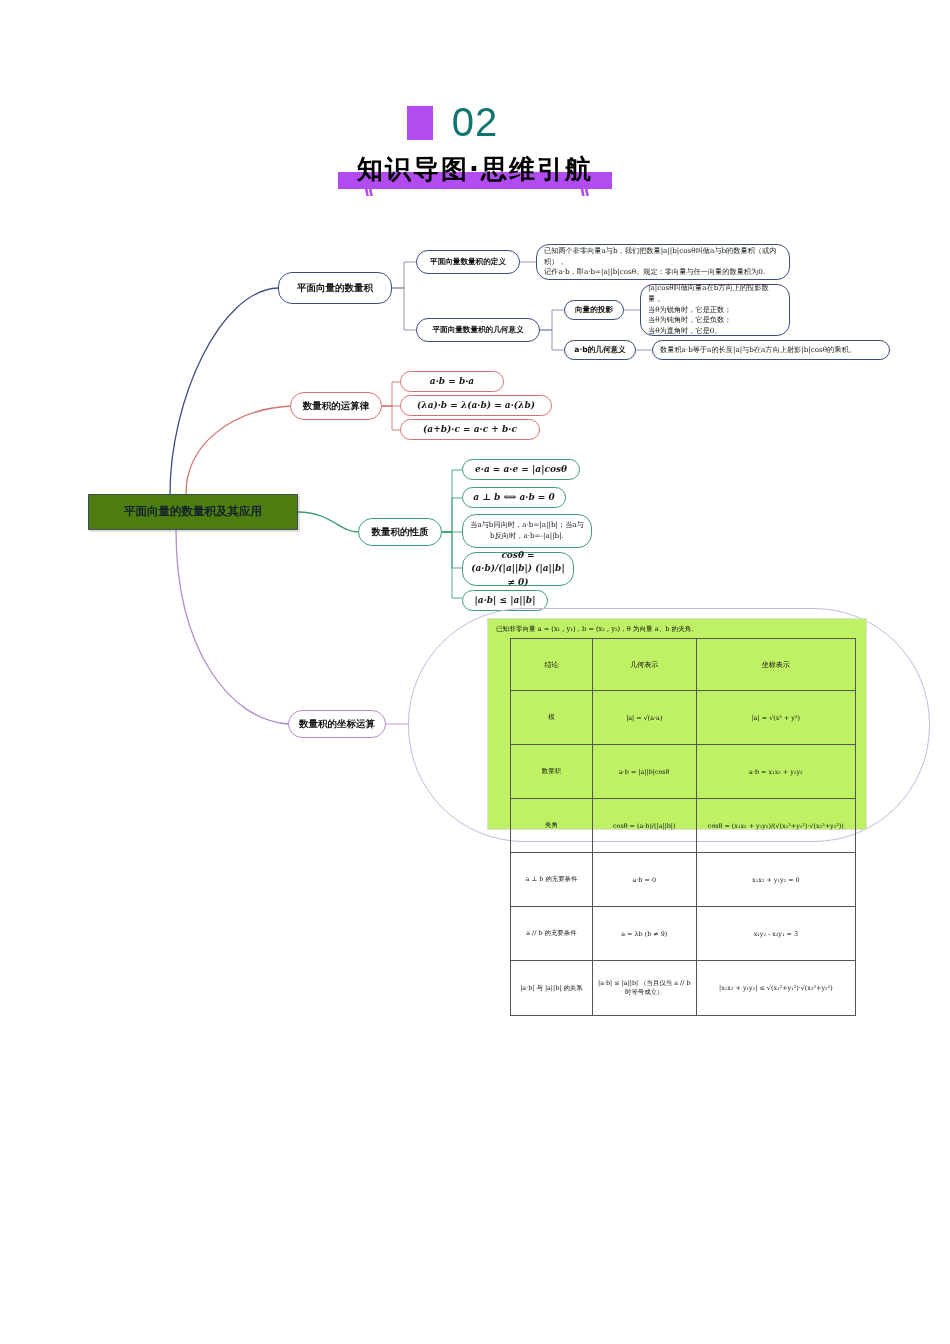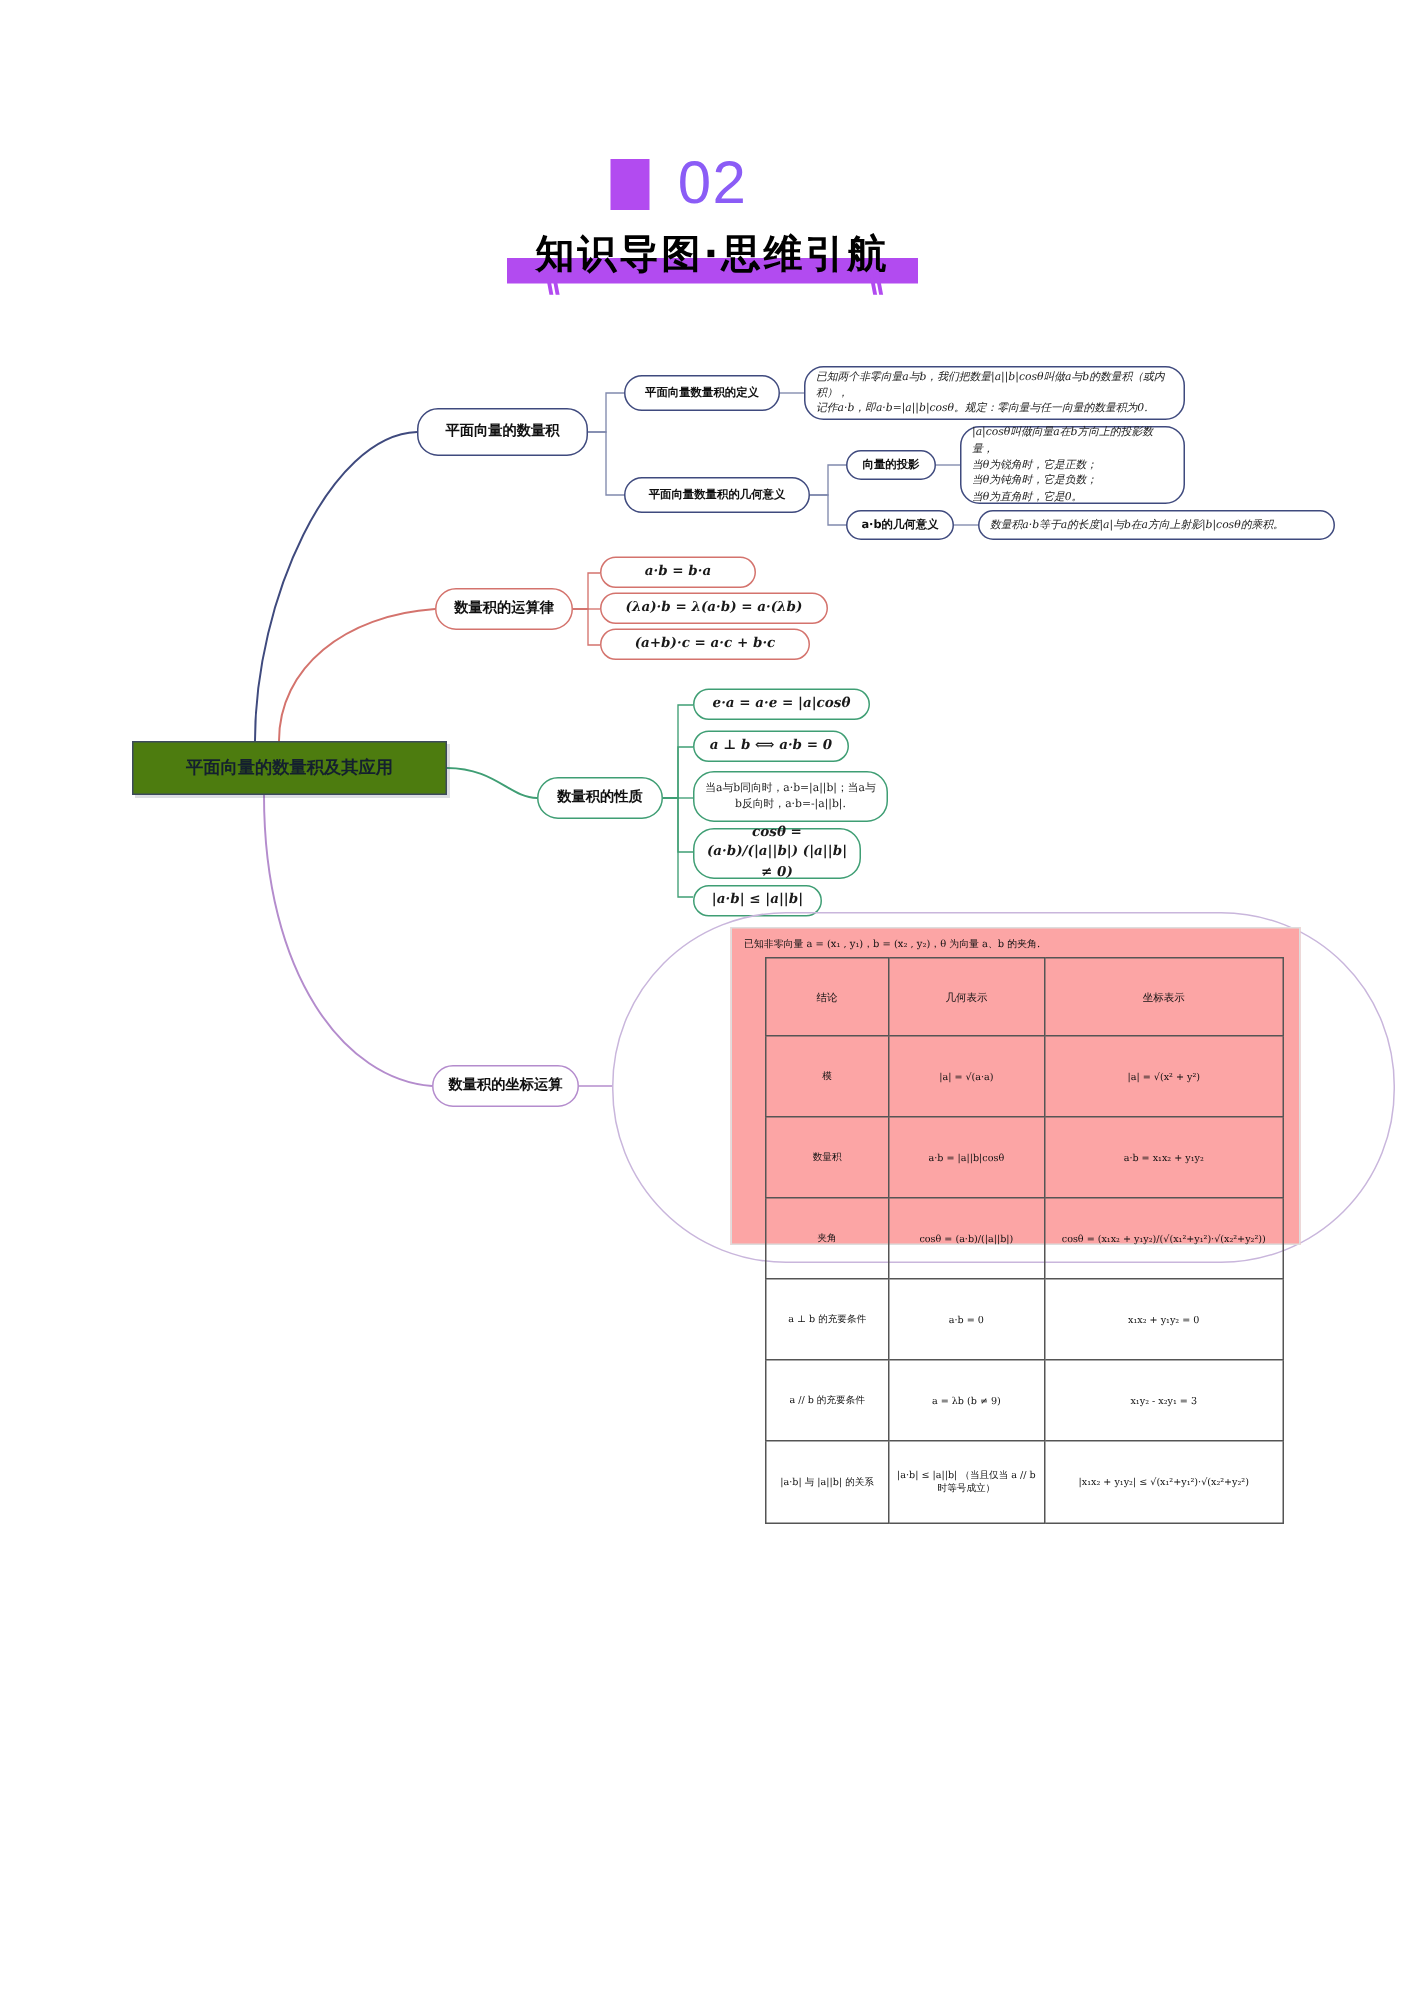--- a/index.html
+++ b/index.html
@@ -12,21 +12,21 @@
 
   
   .header{position:absolute;left:0;top:100px;width:950px;text-align:center;}
   .chapter-row{position:relative;height:48px;}
   .chapter-square{
     position:absolute;left:475px;top:6px;transform:translateX(-68px);
     width:26px;height:34px;background:#b24bf0;
   }
   .chapter-num{
     position:absolute;left:0;right:0;top:0;
-    font-size:40px;font-weight:400;color:#8b5cf6;letter-spacing:1px;
+    font-size:40px;font-weight:400;color:#0f766e;letter-spacing:1px;
     font-family:"Liberation Sans",sans-serif;
   }
   .title-row{position:relative;height:44px;margin-top:4px;}
   .title-bar{
     position:absolute;left:50%;transform:translateX(-50%);
     top:20px;width:274px;height:17px;background:#b24bf0;
   }
   .title-text{
     position:relative;display:inline-block;
     font-size:26px;font-weight:bold;letter-spacing:2px;color:#000000;
@@ -69,32 +69,31 @@
     font-family:"DejaVu Sans",sans-serif;padding:0 6px;
   }
   .leaf{
     font-size:7.2px;color:#1a1a1a;padding:3px 7px;
     font-family:"DejaVu Serif",serif;line-height:1.5;
   }
   .leaf.f{font-style:italic;font-size:9px;font-weight:bold;}
   .txtbox{
     text-align:left;justify-content:center;
     border-radius:13px;
-    font-style:italic;
   }
   .txtbox .inner{width:100%;}
 
   
   .panel{
     position:absolute;left:408px;top:608px;width:520px;height:232px;
     border:1px solid #c9b6dc;border-radius:116px;background:transparent;
   }
   .panel-inner{
     position:absolute;left:78px;top:9px;width:380px;height:212px;
-    border:1px solid #ddd;background:#fca5a5;padding:4px 6px;box-sizing:border-box;
+    border:1px solid #ddd;background:#bef264;padding:4px 6px;box-sizing:border-box;
   }
   .panel-lead{
     font-size:6.6px;font-family:"DejaVu Serif",serif;color:#111;
     margin:2px 0 4px 2px;
   }
   table.coord{
     border-collapse:collapse;width:346px;margin-left:16px;
     font-family:"DejaVu Serif",serif;
   }
   table.coord th,table.coord td{

